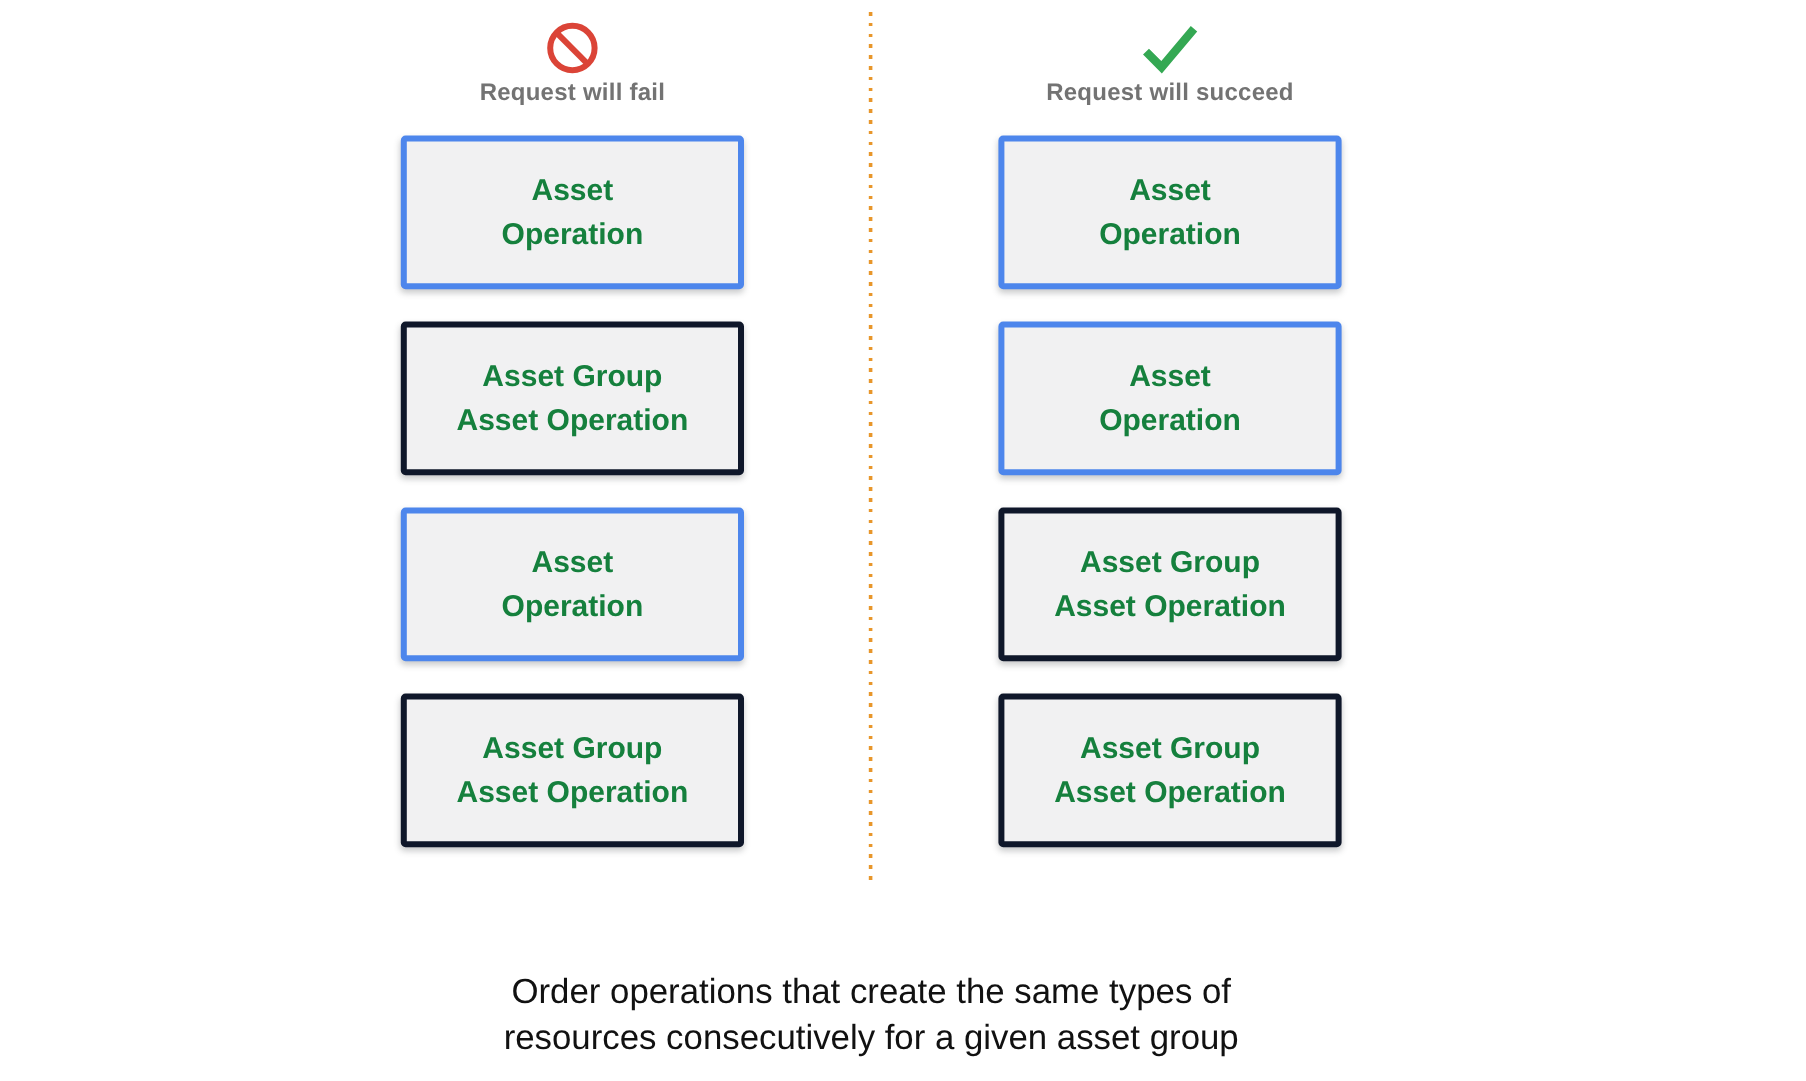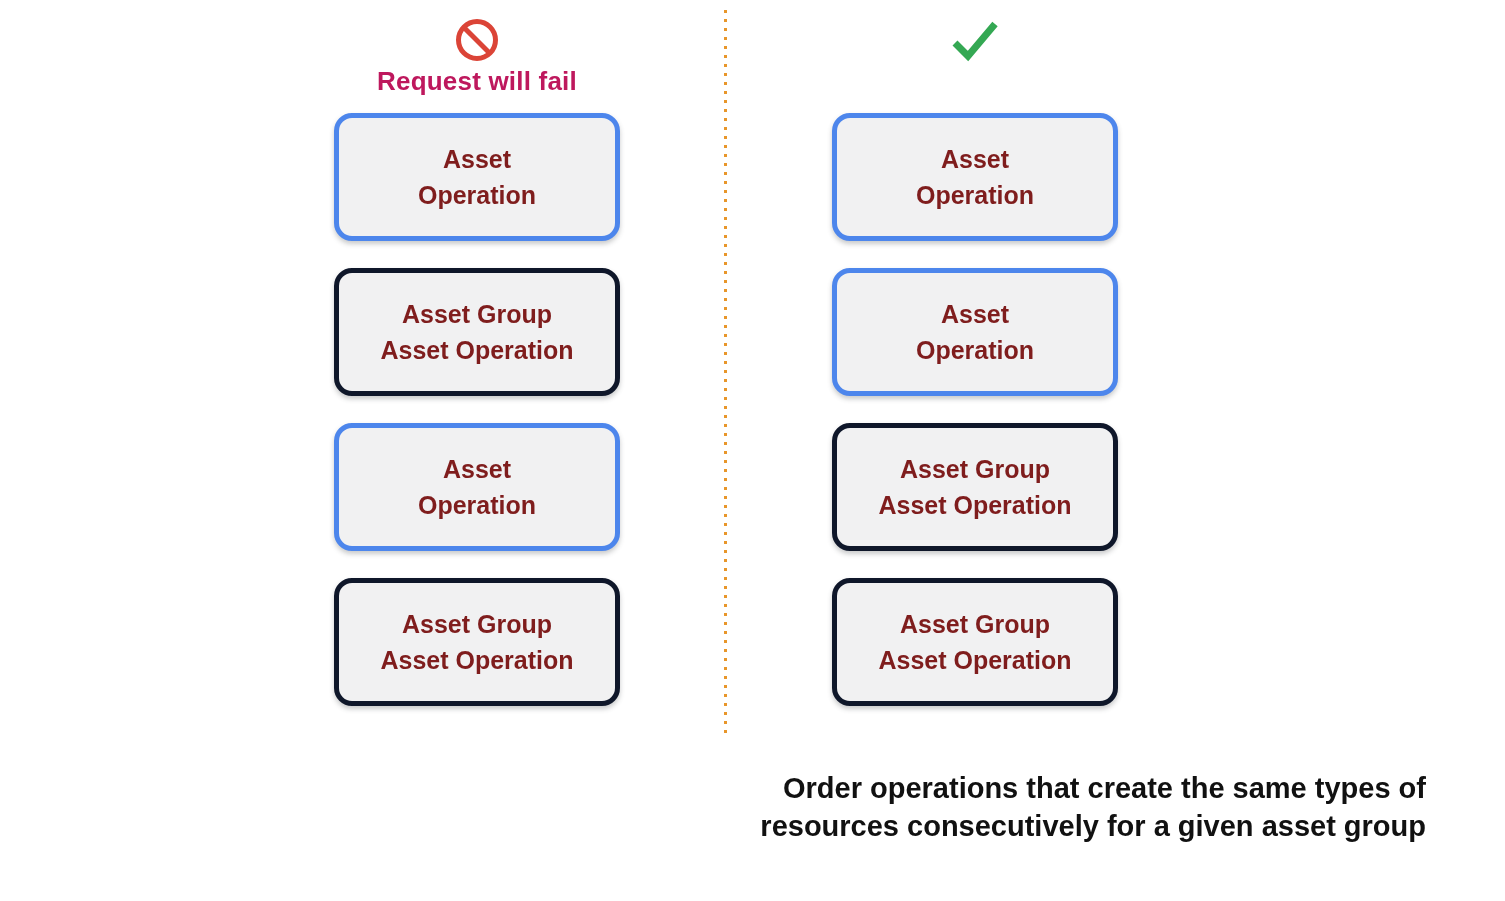--- a/index.html
+++ b/index.html
@@ -23,23 +23,23 @@
   .col-header {
     position: absolute; top: 16px; left: 0; width: 100%;
     text-align: center;
   }
   .col-header .icon-slot {
     height: 48px;
     display: flex; align-items: center; justify-content: center;
   }
   .col-title {
     margin-top: 2px;
-    font-size: 26px;
+    font-size: 20px;
     font-weight: 700;
-    color: #be185d;
+    color: #737373;
     letter-spacing: 0.2px;
   }
 
   
   .no-icon {
     width: 32px; height: 32px;
     border: 5px solid #DB4437;
     border-radius: 50%;
     position: relative;
   }
@@ -53,28 +53,28 @@
   }
 
   
   .boxes {
     position: absolute; top: 113px; left: 0; width: 100%;
     display: flex; flex-direction: column; gap: 27px; align-items: center;
   }
   .op-box {
     box-sizing: border-box;
     width: 286px; height: 128px;
-    border-radius: 18px;
+    border-radius: 4px;
     background: #F1F1F2;
     display: flex; align-items: center; justify-content: center;
     text-align: center;
     font-size: 25px;
     font-weight: 700;
     line-height: 36px;
-    color: #7f1d1d;
+    color: #15803d;
     white-space: pre-line;
     box-shadow: 0 3px 5px rgba(60,64,67,0.28);
   }
   .op-box.blue   { border: 5px solid #4D86EC; }
   .op-box.orange { border: 5px solid #0f172a; }
 
   
   .divider {
     position: absolute;
     left: 724px; top: 10px;
@@ -82,25 +82,25 @@
     background: repeating-linear-gradient(
       to bottom,
       #E8962A 0px, #E8962A 3px,
       transparent 3px, transparent 9px
     );
   }
 
   
   .caption {
     position: absolute;
-    left: 26px; top: 769px;
+    left: 26px; top: 808px;
     width: 1400px;
-    text-align: right;
+    text-align: center;
     font-size: 29px;
-    font-weight: 700;
+    font-weight: 400;
     line-height: 38px;
     color: #111111;
     white-space: pre-line;
   }
 </style>
 </head>
 <body>
 
 <div class="canvas">
 
@@ -125,20 +125,21 @@
 
   <div class="divider"></div>
 
   <div class="column column-succeed">
     <div class="col-header">
       <div class="icon-slot">
         <svg width="54" height="46" viewBox="0 0 54 46">
           <path d="M7 26 L20 39 L47 7" fill="none" stroke="#34A853" stroke-width="7" stroke-linecap="butt" stroke-linejoin="miter"></path>
         </svg>
       </div>
+      <div class="col-title">Request will succeed</div>
     </div>
     <div class="boxes">
       <div class="op-box blue">Asset
 Operation</div>
       <div class="op-box blue">Asset
 Operation</div>
       <div class="op-box orange">Asset Group
 Asset Operation</div>
       <div class="op-box orange">Asset Group
 Asset Operation</div>

